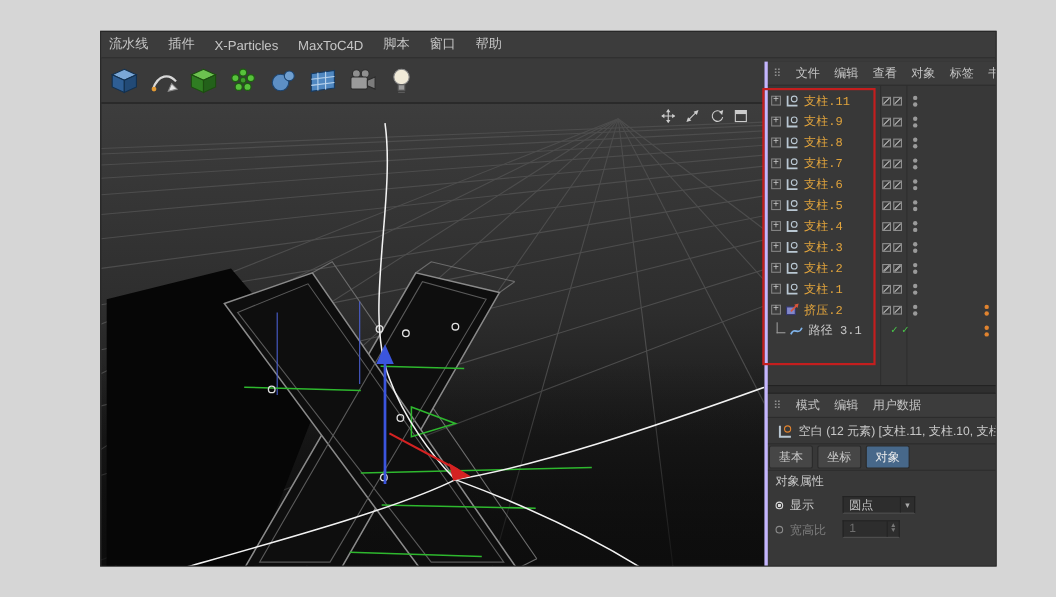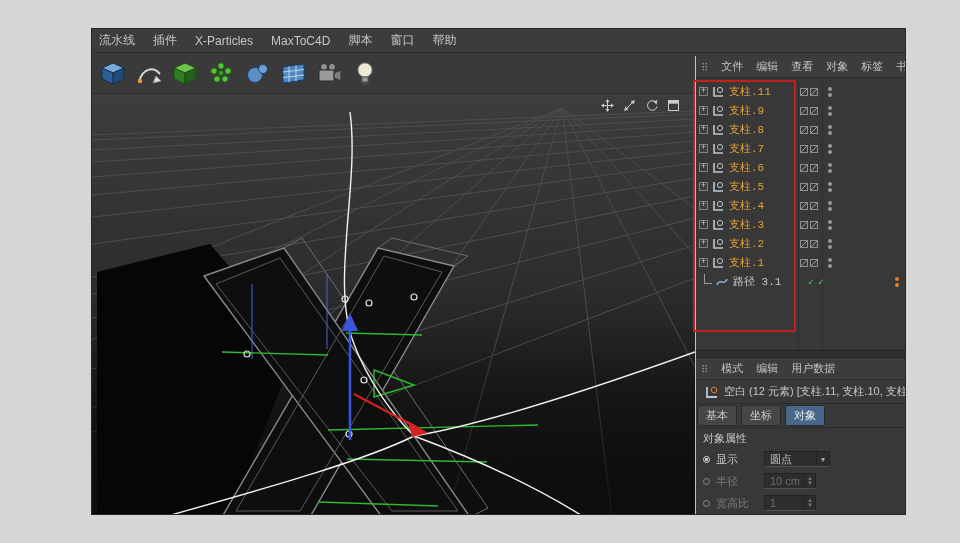--- a/index.html
+++ b/index.html
@@ -17,21 +17,21 @@
   .toolbar { position:absolute; left:0; top:25px; width:600px; height:38px; display:flex; align-items:center; gap:2px; padding-left:4px; }
   .tool { width:34px; height:34px; display:flex; align-items:center; justify-content:center; border-radius:3px; }
 
   
   .viewport { position:absolute; left:0; top:64px; width:603px; height:423px; background:#262626; border-top:1px solid #2c2c2c; overflow:hidden; }
   .viewport svg.scene { display:block; }
   .vp-nav { position:absolute; top:4px; right:14px; display:flex; gap:7px; }
   .vp-nav .nav-btn { width:15px; height:15px; display:flex; align-items:center; justify-content:center; }
 
   
-  .panel { position:absolute; left:603px; top:27px; width:212px; height:460px; background:#383838; border-left:1px solid #c4b5fd; display:flex; flex-direction:column; overflow:hidden; }
+  .panel { position:absolute; left:603px; top:27px; width:212px; height:460px; background:#383838; border-left:3px solid #c4b5fd; display:flex; flex-direction:column; overflow:hidden; }
   .bar { height:22px; flex:0 0 22px; background:#3c3c3c; border-bottom:1px solid #2c2c2c; display:flex; align-items:center; gap:13px; padding:0 5px; overflow:hidden; }
   .bar span { color:#c4c4c4; font-size:11px; white-space:nowrap; cursor:default; }
   .grip::before { content:"⠿"; color:#8f8f8f; font-size:10px; }
 
   .om-list { position:relative; flex:0 0 272px; padding-top:4px; overflow:hidden; background:#383838;font-family:Liberation Mono, monospace; }
   .om-sep { position:absolute; top:0; bottom:0; width:1px; background:#2e2e2e; }
   .om-sep.s1 { left:102px; } .om-sep.s2 { left:126px; }
 
   .om-row { position:relative; height:19px; display:flex; align-items:center; font-size:11px; z-index:1; }
   .expander { margin-left:3px; width:9px; height:9px; flex:0 0 9px; border:1px solid #828282; background:#3d3d3d; color:#c8c8c8; font-size:9px; line-height:7px; text-align:center; }
@@ -463,20 +463,43 @@
           <span class="row-right">
               <span class="sq"></span>
               <span class="sq"></span>
               <span class="dots">
                 <i></i>
                 <i></i>
               </span>
             </span>
         </div>
         <div class="om-row">
+          <span class="expander"></span>
+          <span class="obj-icon">
+              <svg width="14" height="13">
+                <rect x="2" y="4" width="8" height="7" fill="#8287c9" stroke="#33366e"></rect>
+                <line x1="6" y1="8" x2="12" y2="2" stroke="#d8553a" stroke-width="1.5"></line>
+                <polygon points="13,1 9,2 12,5" fill="#d8553a"></polygon>
+              </svg>
+            </span>
+          <span class="obj-name">挤压.2</span>
+          <span class="row-right">
+              <span class="sq"></span>
+              <span class="sq"></span>
+              <span class="dots">
+                <i></i>
+                <i></i>
+              </span>
+              <span class="dots orange push">
+                <i></i>
+                <i></i>
+              </span>
+            </span>
+        </div>
+        <div class="om-row">
           <span class="elbow"></span>
           <span class="obj-icon">
               <svg width="14" height="13">
                 <path d="M2,10 C5,2 9,12 12,4" stroke="#7fb2e8" stroke-width="1.6" fill="none"></path>
               </svg>
             </span>
           <span class="obj-name plain">路径 3.1</span>
           <span class="row-right">
               <span class="checks">
                 <span class="check"></span>
@@ -520,28 +543,20 @@
       <div class="prop-row">
         <span class="keydot bright"></span>
         <span class="prop-label">显示</span>
         <span class="dropdown">
           <span class="dd-label">圆点</span>
           <span class="dd-caret"></span>
         </span>
       </div>
       <div class="prop-row">
         <span class="keydot"></span>
-        <span class="prop-label dim">半径</span>
-        <span class="field">
-          <span class="val">10 cm</span>
-          <span class="spin"></span>
-        </span>
-      </div>
-      <div class="prop-row">
-        <span class="keydot"></span>
         <span class="prop-label dim">宽高比</span>
         <span class="field">
           <span class="val">1</span>
           <span class="spin"></span>
         </span>
       </div>
 
     </div>
 
     <div class="red-box"></div>

